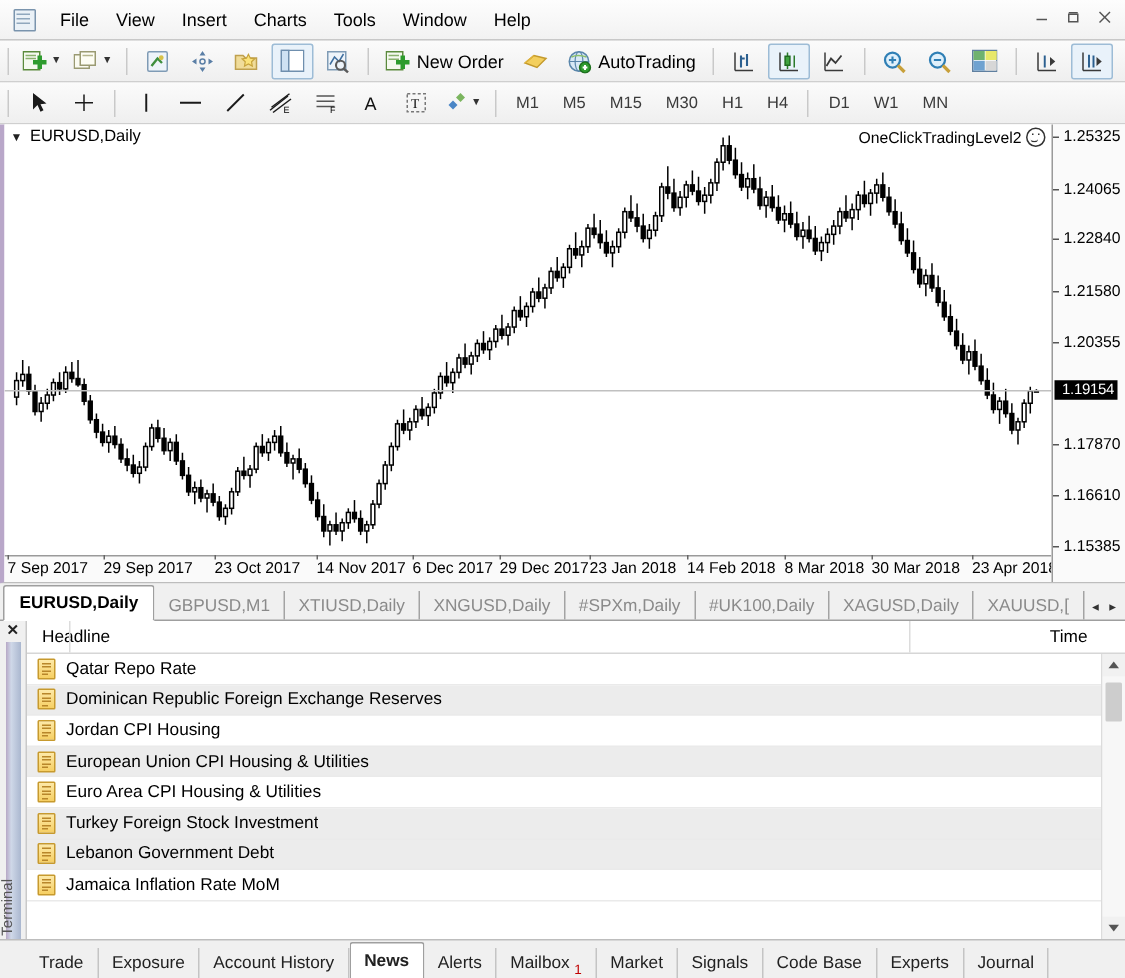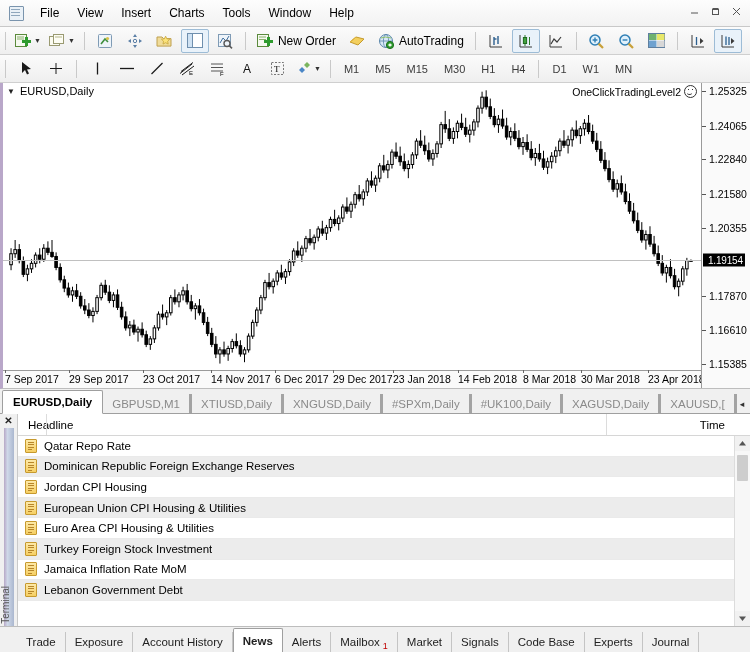--- a/index.html
+++ b/index.html
@@ -106,21 +106,21 @@
   .xtick{position:absolute;top:2px;font-size:10.5px;white-space:nowrap;}
   .xtick::before{content:"";position:absolute;left:0;top:-3px;width:1px;height:3px;background:#666;}
 
   
   .chart-tabs{
     height:24px;flex:0 0 auto;display:flex;align-items:flex-end;
     background:#f0f0f0;border-bottom:1px solid #9f9f9f;position:relative;padding-left:2px;
   }
   .ctab{
     height:19px;padding:0 9px;display:flex;align-items:center;font-size:11.5px;
-    color:#8a8a8a;border-right:3px solid #a3a3a3;white-space:nowrap;
+    color:#8a8a8a;border-right:1px solid #a3a3a3;white-space:nowrap;
   }
   .ctab.active{
     height:22px;color:#000;background:#fff;font-weight:bold;
     border:1px solid #9f9f9f;border-bottom:1px solid #fff;border-radius:2px 2px 0 0;
     margin-bottom:-1px;padding:0 10px;
   }
   .ctab-nav{
     margin-left:auto;display:flex;align-items:center;gap:1px;padding-right:3px;height:19px;
   }
   .ctab-nav span{font-size:9px;color:#333;padding:0 3px;}
@@ -975,38 +975,38 @@
             <div class="nrow alt">
               <span class="doc-icon">
                 <i></i>
                 <i></i>
                 <i></i>
                 <i></i>
               </span>
               <span class="headline">Turkey Foreign Stock Investment</span>
               <span class="time"></span>
             </div>
+            <div class="nrow alt">
+              <span class="doc-icon">
+                <i></i>
+                <i></i>
+                <i></i>
+                <i></i>
+              </span>
+              <span class="headline">Lebanon Government Debt</span>
+              <span class="time"></span>
+            </div>
             <div class="nrow">
               <span class="doc-icon">
                 <i></i>
                 <i></i>
                 <i></i>
                 <i></i>
               </span>
               <span class="headline">Jamaica Inflation Rate MoM</span>
-              <span class="time"></span>
-            </div>
-            <div class="nrow alt">
-              <span class="doc-icon">
-                <i></i>
-                <i></i>
-                <i></i>
-                <i></i>
-              </span>
-              <span class="headline">Lebanon Government Debt</span>
               <span class="time"></span>
             </div>
           </div>
         <div class="vscroll">
           <div class="vs-arrow">
             <svg width="9" height="9">
                 <path d="M4.5 2 L8 6.5 L1 6.5 Z" fill="#555"></path>
               </svg>
           </div>
           <div class="vs-track">

